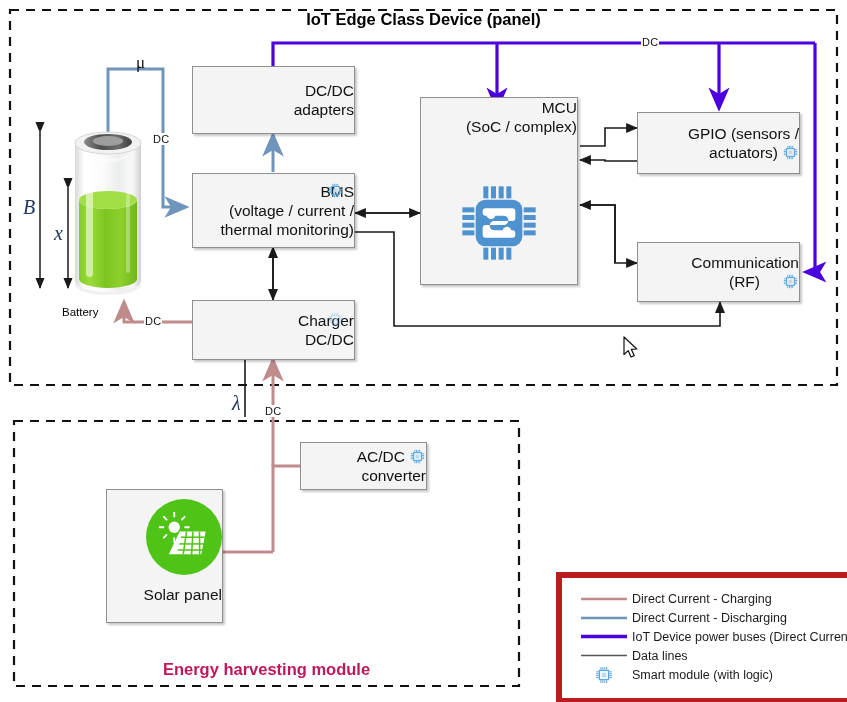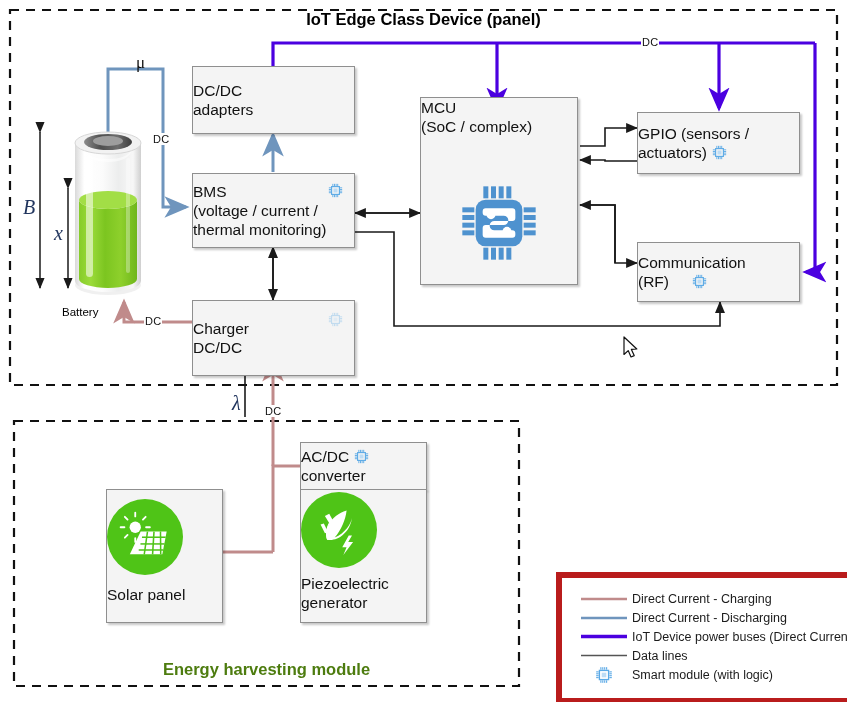--- a/index.html
+++ b/index.html
@@ -2,25 +2,25 @@
 <html><head>
 <meta charset="utf-8">
 <style>
   html,body{margin:0;padding:0;background:#ffffff;}
   body{width:847px;height:702px;position:relative;overflow:hidden;
        font-family:"Liberation Sans",sans-serif;color:#000;}
   #stage{position:absolute;left:0;top:0;width:847px;height:702px;}
   svg.layer{position:absolute;left:0;top:0;width:847px;height:702px;overflow:visible;}
   .box{position:absolute;box-sizing:border-box;background:#f4f4f4;
        border:1px solid #8f8f8f;box-shadow:2px 2px 2px rgba(0,0,0,0.22);
-       display:flex;flex-direction:column;align-items:flex-start;justify-content:center;
+       display:flex;flex-direction:column;align-items:flex-end;justify-content:center;
        text-align:center;font-size:15.5px;line-height:19px;color:#111;}
   .box .ln{display:block;white-space:nowrap;}
   .title-node{position:absolute;font-weight:bold;font-size:16.5px;color:#000;}
-  .title-harvest{position:absolute;font-weight:bold;font-size:16.5px;color:#4d7c0f;}
+  .title-harvest{position:absolute;font-weight:bold;font-size:16.5px;color:#be185d;}
   .cap{position:absolute;font-size:11.5px;color:#000;}
   .dclabel{position:absolute;font-size:11px;color:#111;letter-spacing:.2px;background:#fff;padding:0 1px;}
   .mathlab{position:absolute;font-family:"Liberation Serif",serif;font-style:italic;
            font-size:20px;color:#21355e;}
   .greek{position:absolute;font-family:"Liberation Serif",serif;font-size:17px;color:#111;}
   .chip-sm{position:absolute;width:17px;height:17px;}
   .chip-inline{width:17px;height:17px;display:inline-block;vertical-align:-3px;margin-left:4px;}
   .legend{position:absolute;left:556px;top:572px;width:286px;height:120px;
           background:#fff;border:6px solid #b91c1c;}
   .legend-row{display:flex;align-items:center;height:19px;margin-left:14px;}
@@ -161,21 +161,21 @@
         <rect x="2.6" y="9.9" width="3" height="1.3"></rect>
       <rect x="2.6" y="12.2" width="3" height="1.3"></rect>
         <rect x="2.6" y="14.5" width="3" height="1.3"></rect>
       <rect x="18.4" y="7.6" width="3" height="1.3"></rect>
         <rect x="18.4" y="9.9" width="3" height="1.3"></rect>
       <rect x="18.4" y="12.2" width="3" height="1.3"></rect>
         <rect x="18.4" y="14.5" width="3" height="1.3"></rect>
     </g>
   </svg>
 
-  <div class="box" style="left:192px;top:300px;width:163px;height:76px;">
+  <div class="box" style="left:192px;top:300px;width:163px;height:60px;">
     <span class="ln">Charger</span>
     <span class="ln">DC/DC</span>
   </div>
   <svg class="chip-sm" style="left:327px;top:311px;opacity:0.34;" viewBox="0 0 24 24">
     <g fill="#5aa9e6">
       <rect x="6.5" y="6.5" width="11" height="11" fill="none" stroke="#5aa9e6" stroke-width="1.6"></rect>
       <rect x="9.2" y="9.2" width="5.6" height="5.6" fill="#bcdcf5"></rect>
       <rect x="7.6" y="2.6" width="1.3" height="3"></rect>
         <rect x="9.9" y="2.6" width="1.3" height="3"></rect>
       <rect x="12.2" y="2.6" width="1.3" height="3"></rect>
@@ -335,34 +335,20 @@
           <line x1="18.2" y1="36" x2="40.9" y2="36"></line>
           <line x1="26.3" y1="19" x2="23.3" y2="40"></line>
           <line x1="32.3" y1="19" x2="31" y2="40"></line>
           <line x1="38.3" y1="19" x2="38.5" y2="40"></line>
         </g>
       </svg>
     </div>
     <span class="ln">Solar panel</span>
   </div>
 
-  <div class="box" style="left:300px;top:489px;width:127px;height:134px;justify-content:flex-end;padding-bottom:10px;">
-    <div class="greencirc" style="width:76px;height:76px;margin-bottom:6px;">
-      <svg width="52" height="52" viewBox="0 0 48 48">
-        <path d="M31,6 C16,11 10,23 13,33 C22,35 34,27 36,13 C35,18 30,27 20,31
-                 C26,24 30,15 31,6 Z" fill="#ffffff"></path>
-        <path d="M13,33 C11,27 12,20 17,14 C13,22 12,28 14,33 Z" fill="#ffffff"></path>
-        <path d="M15,9 L21,20 L17,21 L11,11 Z" fill="#ffffff"></path>
-        <path d="M10,18 L14,26 L11,27 L7,19 Z" fill="#ffffff"></path>
-        <path d="M33,29 L27,40 L31,40 L28,47 L37,35 L32.5,35 L36,29 Z" fill="#ffffff"></path>
-      </svg>
-    </div>
-    <span class="ln">Piezoelectric</span>
-    <span class="ln">generator</span>
-  </div>
 
   <div class="cap" style="left:62px;top:306px;">Battery</div>
   <div class="mathlab" style="left:23px;top:196px;">B</div>
   <div class="mathlab" style="left:54px;top:222px;">x</div>
   <div class="greek" style="left:136px;top:53px;">μ</div>
   <div class="mathlab" style="left:232px;top:392px;">λ</div>
 
   <div class="dclabel" style="left:152px;top:133px;">DC</div>
   <div class="dclabel" style="left:641px;top:36px;">DC</div>
   <div class="dclabel" style="left:144px;top:315px;">DC</div>

